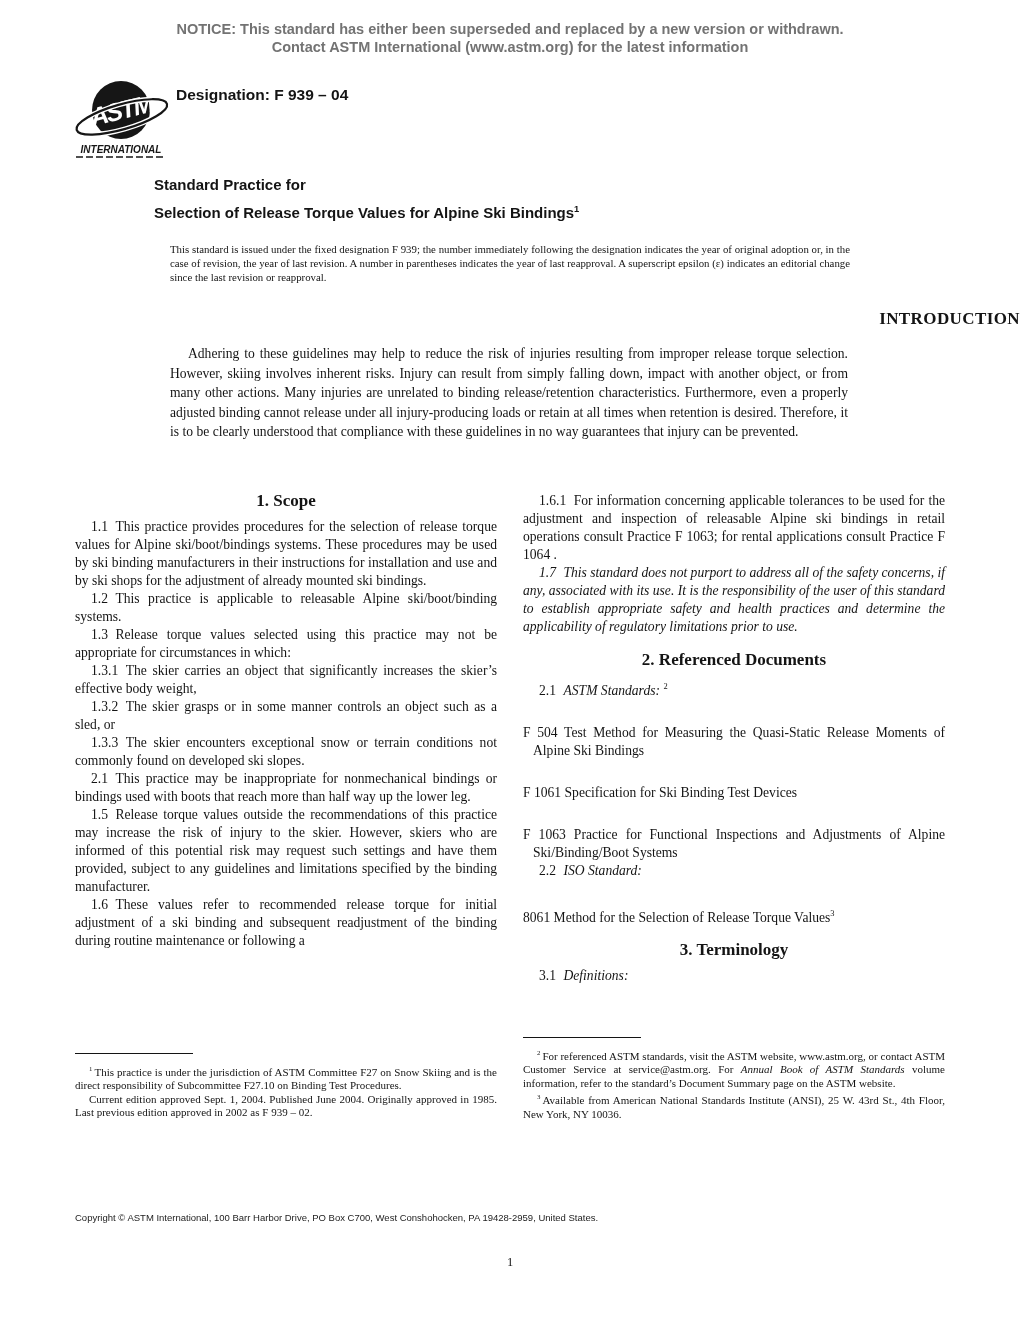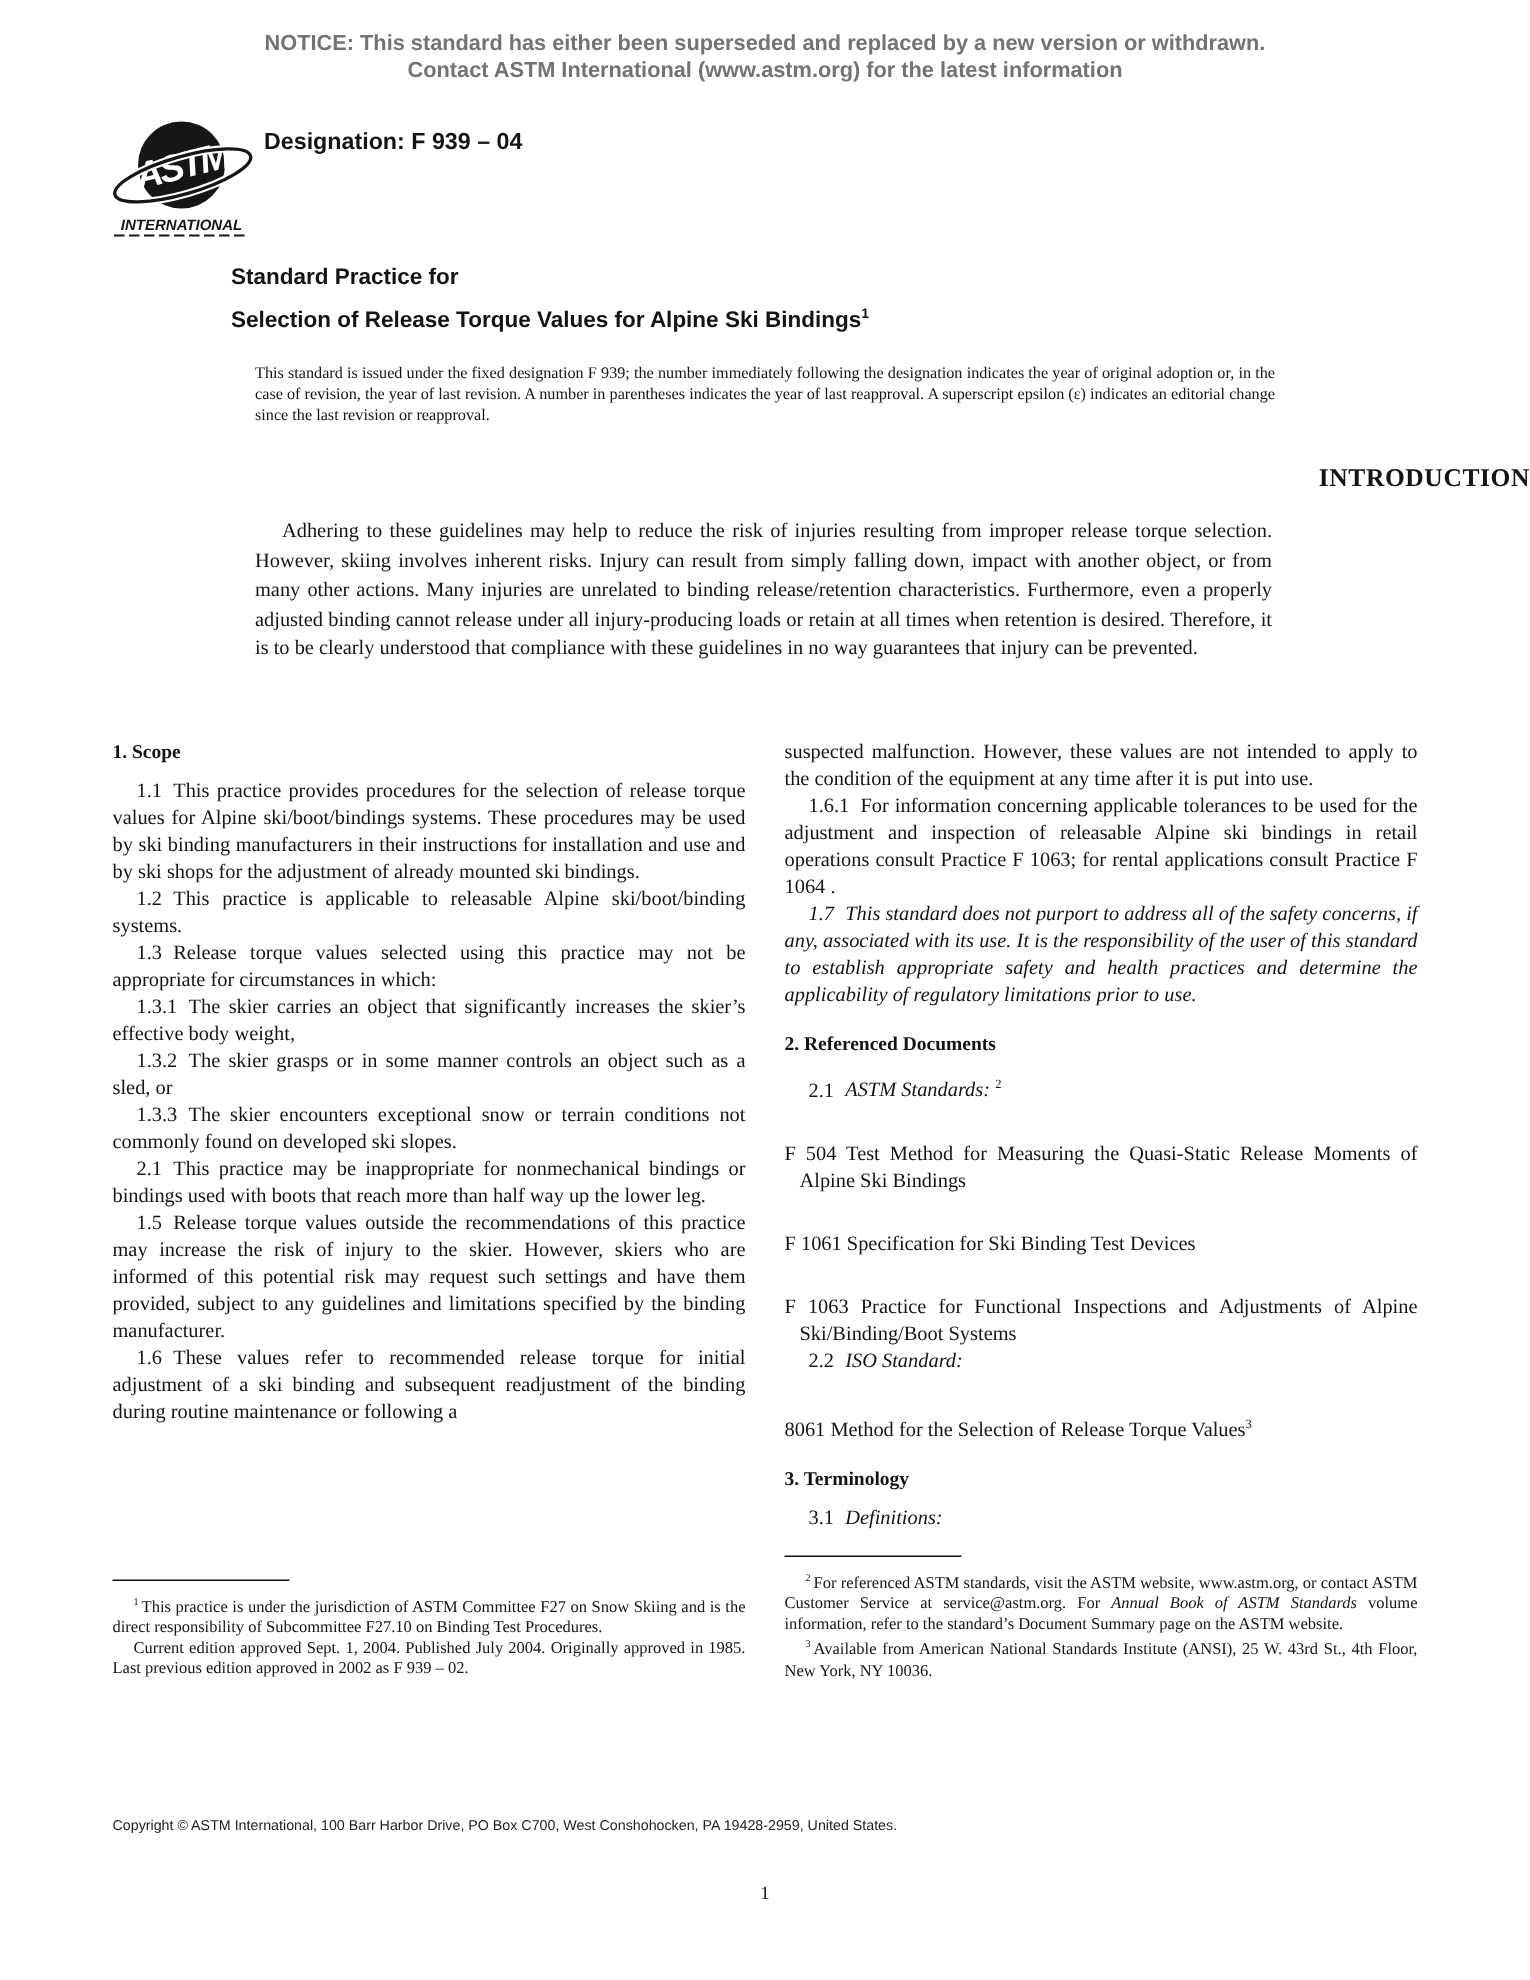--- a/index.html
+++ b/index.html
@@ -42,21 +42,21 @@
     font-size:13.6px; line-height:19.5px; text-align:justify; text-indent:18px;
   }
   
   .col {
     position:absolute; top:492px; width:422px;
     font-size:13.6px; line-height:18px; text-align:justify;
   }
   .col-left  { left:75px; }
   .col-right { left:523px; }
   .sec-heading {
-    font-weight:bold; font-size:13px; margin:0 0 8px 0; text-align:left;
+    font-weight:bold; font-size:17px; margin:0 0 8px 0; text-align:center;
   }
   .sec-heading.spaced { margin-top:15px; }
   p { margin:0; }
   .p1 { text-indent:16px; }
   .pnum { margin-right:0.55em; }
   .italic { font-style:italic; }
   .ref { padding-left:10px; text-indent:-10px;margin-top:24px; }
   
   .fnblock {
     position:absolute; width:422px;
@@ -119,40 +119,39 @@
     <p class="p1"><span class="pnum">1.3</span><span>Release torque values selected using this practice may not be appropriate for circumstances in which:</span></p>
     <p class="p1"><span class="pnum">1.3.1</span><span>The skier carries an object that significantly increases the skier’s effective body weight,</span></p>
     <p class="p1"><span class="pnum">1.3.2</span><span>The skier grasps or in some manner controls an object such as a sled, or</span></p>
     <p class="p1"><span class="pnum">1.3.3</span><span>The skier encounters exceptional snow or terrain conditions not commonly found on developed ski slopes.</span></p>
     <p class="p1"><span class="pnum">2.1</span><span>This practice may be inappropriate for nonmechanical bindings or bindings used with boots that reach more than half way up the lower leg.</span></p>
     <p class="p1"><span class="pnum">1.5</span><span>Release torque values outside the recommendations of this practice may increase the risk of injury to the skier. However, skiers who are informed of this potential risk may request such settings and have them provided, subject to any guidelines and limitations specified by the binding manufacturer.</span></p>
     <p class="p1"><span class="pnum">1.6</span><span>These values refer to recommended release torque for initial adjustment of a ski binding and subsequent readjustment of the binding during routine maintenance or following a</span></p>
   </div>
 
   <div class="col col-right">
-    <p>suspected malfunction. However, these values are not intended to apply to the condition of the equipment at any time after it is put into use.</p>
     <p class="p1"><span class="pnum">1.6.1</span><span>For information concerning applicable tolerances to be used for the adjustment and inspection of releasable Alpine ski bindings in retail operations consult Practice F 1063; for rental applications consult Practice F 1064 .</span></p>
     <p class="p1 italic"><span class="pnum">1.7</span><span>This standard does not purport to address all of the safety concerns, if any, associated with its use. It is the responsibility of the user of this standard to establish appropriate safety and health practices and determine the applicability of regulatory limitations prior to use.</span></p>
 
     <p class="sec-heading spaced">2.  Referenced Documents</p>
     <p class="p1"><span class="pnum">2.1</span><span class="italic">ASTM Standards:</span> <sup>2</sup></p>
     <p class="ref">F 504  Test Method for Measuring the Quasi-Static Release Moments of Alpine Ski Bindings</p>
     <p class="ref">F 1061  Specification for Ski Binding Test Devices</p>
     <p class="ref">F 1063  Practice for Functional Inspections and Adjustments of Alpine Ski/Binding/Boot Systems</p>
     <p class="p1"><span class="pnum">2.2</span><span class="italic">ISO Standard:</span></p>
     <p class="ref"><span>8061  Method for the Selection of Release Torque Values</span><sup>3</sup></p>
 
     <p class="sec-heading spaced">3.  Terminology</p>
     <p class="p1"><span class="pnum">3.1</span><span class="italic">Definitions:</span></p>
   </div>
 
   <div class="fnblock fnblock-left">
     <div class="fn-rule"></div>
     <p class="fn"><sup>1</sup><span>This practice is under the jurisdiction of ASTM Committee F27 on Snow Skiing and is the direct responsibility of Subcommittee F27.10 on Binding Test Procedures.</span></p>
-    <p class="fn">Current edition approved Sept. 1, 2004. Published July 2004. Originally approved in 1985. Last previous edition approved in 2002 as F 939 – 02.</p>
+    <p class="fn">Current edition approved Sept. 1, 2004. Published June 2004. Originally approved in 1985. Last previous edition approved in 2002 as F 939 – 02.</p>
   </div>
 
   <div class="fnblock fnblock-right">
     <div class="fn-rule"></div>
     <p class="fn"><sup>2</sup><span>For referenced ASTM standards, visit the ASTM website, www.astm.org, or contact ASTM Customer Service at service@astm.org. For </span><span class="italic">Annual Book of ASTM Standards</span><span> volume information, refer to the standard’s Document Summary page on the ASTM website.</span></p>
     <p class="fn"><sup>3</sup><span>Available from American National Standards Institute (ANSI), 25 W. 43rd St., 4th Floor, New York, NY 10036.</span></p>
   </div>
 
   <div class="copyright">Copyright © ASTM International, 100 Barr Harbor Drive, PO Box C700, West Conshohocken, PA 19428-2959, United States.</div>
   <div class="pageno">1</div>

